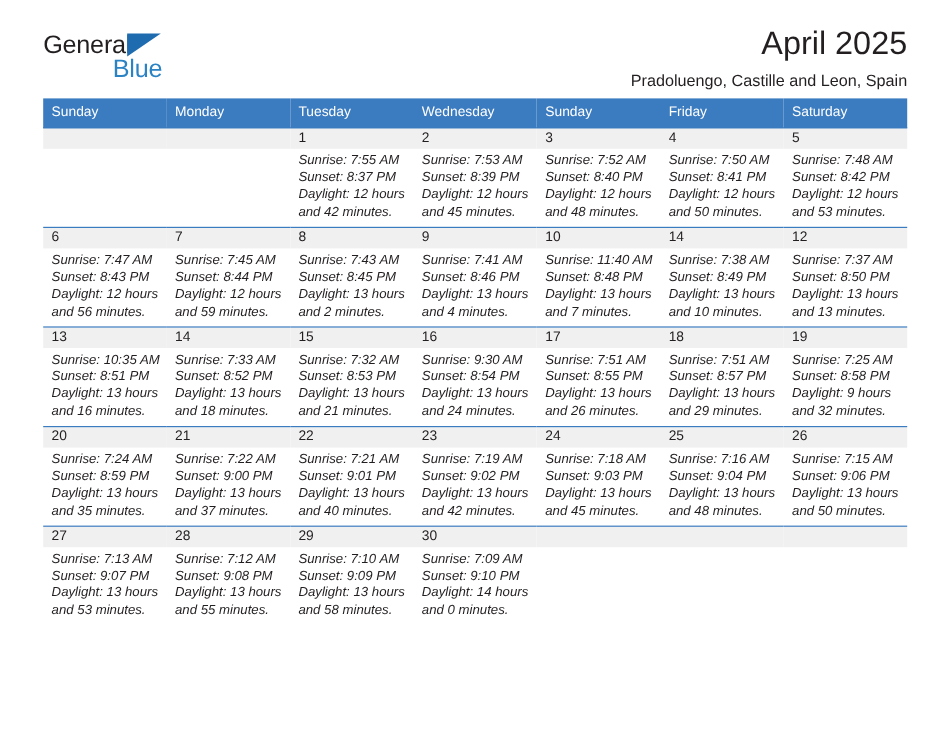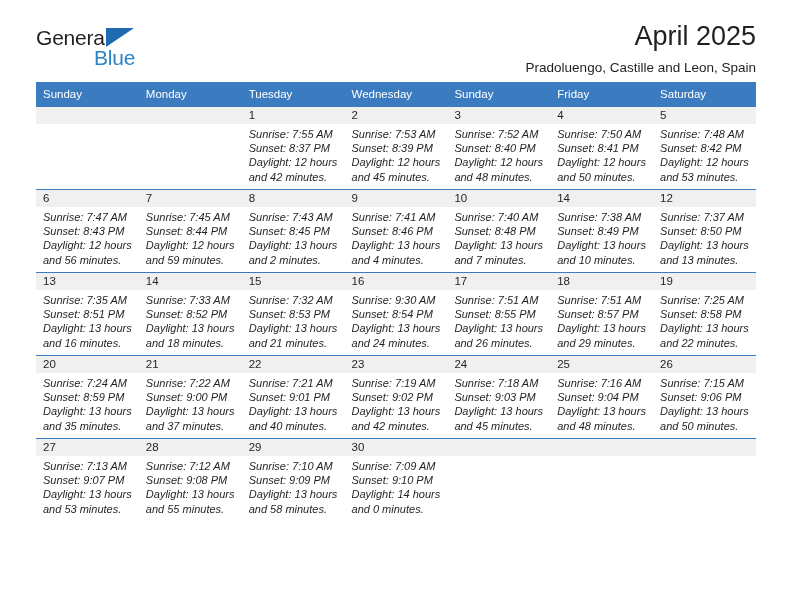--- a/index.html
+++ b/index.html
@@ -255,21 +255,21 @@
             <div class="daynum">9</div>
             <div class="info">
               <div class="sunrise">Sunrise: 7:41 AM</div>
               <div class="sunset">Sunset: 8:46 PM</div>
               <div class="daylight">Daylight: 13 hours and 4 minutes.</div>
             </div>
           </td>
           <td>
             <div class="daynum">10</div>
             <div class="info">
-              <div class="sunrise">Sunrise: 7:40 AM</div>
+              <div class="sunrise">Sunrise: 11:40 AM</div>
               <div class="sunset">Sunset: 8:48 PM</div>
               <div class="daylight">Daylight: 13 hours and 7 minutes.</div>
             </div>
           </td>
           <td>
             <div class="daynum">14</div>
             <div class="info">
               <div class="sunrise">Sunrise: 7:38 AM</div>
               <div class="sunset">Sunset: 8:49 PM</div>
               <div class="daylight">Daylight: 13 hours and 10 minutes.</div>
@@ -281,21 +281,21 @@
               <div class="sunrise">Sunrise: 7:37 AM</div>
               <div class="sunset">Sunset: 8:50 PM</div>
               <div class="daylight">Daylight: 13 hours and 13 minutes.</div>
             </div>
           </td>
         </tr>
         <tr class="week">
           <td>
             <div class="daynum">13</div>
             <div class="info">
-              <div class="sunrise">Sunrise: 7:35 AM</div>
+              <div class="sunrise">Sunrise: 10:35 AM</div>
               <div class="sunset">Sunset: 8:51 PM</div>
               <div class="daylight">Daylight: 13 hours and 16 minutes.</div>
             </div>
           </td>
           <td>
             <div class="daynum">14</div>
             <div class="info">
               <div class="sunrise">Sunrise: 7:33 AM</div>
               <div class="sunset">Sunset: 8:52 PM</div>
               <div class="daylight">Daylight: 13 hours and 18 minutes.</div>
@@ -331,21 +331,21 @@
               <div class="sunrise">Sunrise: 7:51 AM</div>
               <div class="sunset">Sunset: 8:57 PM</div>
               <div class="daylight">Daylight: 13 hours and 29 minutes.</div>
             </div>
           </td>
           <td>
             <div class="daynum">19</div>
             <div class="info">
               <div class="sunrise">Sunrise: 7:25 AM</div>
               <div class="sunset">Sunset: 8:58 PM</div>
-              <div class="daylight">Daylight: 13 hours and 22 minutes.</div>
+              <div class="daylight">Daylight: 9 hours and 32 minutes.</div>
             </div>
           </td>
         </tr>
         <tr class="week">
           <td>
             <div class="daynum">20</div>
             <div class="info">
               <div class="sunrise">Sunrise: 7:24 AM</div>
               <div class="sunset">Sunset: 8:59 PM</div>
               <div class="daylight">Daylight: 13 hours and 35 minutes.</div>

